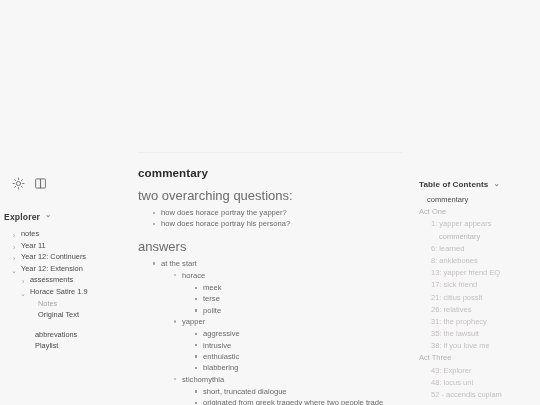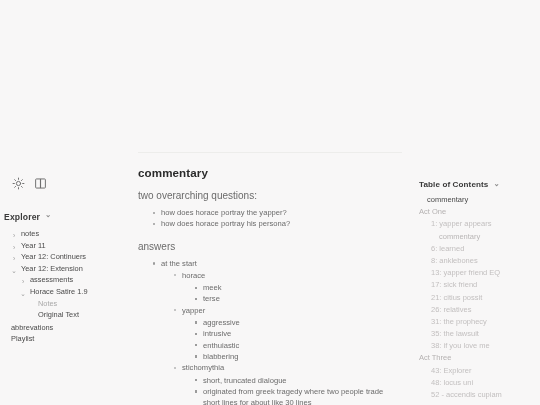--- a/index.html
+++ b/index.html
@@ -87,21 +87,21 @@
     text-align: center;
     line-height: 1;
   }
   .tw-row.l0 { padding-left: 11px; }
   .tw-row.l1 { padding-left: 20px; }
   .tw-row.l2 { padding-left: 28px; }
   .tw-row.leaf .tw-chev { visibility: hidden; }
   .tw-row.muted { color: #a9a9a9; }
   .tw-row.plain { color: #4a4a4a; }
 
-  .side-bottom { margin-top: 1px; }
+  .side-bottom { margin-top: 8px; padding-left: 24px; }
   .side-bottom .tw-row { padding-left: 11px; }
 
   
   .main {
     position: absolute;
     left: 130px;
     top: 0;
     width: 280px;
     height: 405px;
     box-sizing: border-box;
@@ -114,21 +114,21 @@
     margin: 0 0 0 0;
   }
   h1.doc-title {
     font-size: 11.6px;
     font-weight: bold;
     color: #2a2a2a;
     margin: 13px 0 0 0;
     letter-spacing: .1px;
   }
   p.para {
-    font-size: 10px;
+    font-size: 13px;
     line-height: 11px;
     color: #6b6b6b;
     margin: 11px 0 0 0;
   }
   ul {
     margin: 6px 0 0 0;
     padding-left: 14px;
     list-style: none;
   }
   li {
@@ -303,20 +303,21 @@
     <ul class="lv1" id="questions-list">
         <li>how does horace portray the yapper?</li>
         <li>how does horace portray his persona?</li>
       </ul>
     <p class="para">answers</p>
     <ul class="lv1" id="answers-list">
         <li><span>at the start</span><ul class="lv2">
             <li><span>horace</span><ul class="lv3">
                 <li><span>meek</span></li>
                 <li><span>terse</span></li>
+                <li><span>polite</span></li>
               </ul></li>
             <li><span>yapper</span><ul class="lv3">
                 <li><span>aggressive</span></li>
                 <li><span>intrusive</span></li>
                 <li><span>enthuiastic</span></li>
                 <li><span>blabbering</span></li>
               </ul></li>
             <li><span>stichomythia</span><ul class="lv3">
                 <li><span>short, truncated dialogue</span></li>
                 <li><span>originated from greek tragedy where two people trade short lines for about like 30 lines</span></li>

